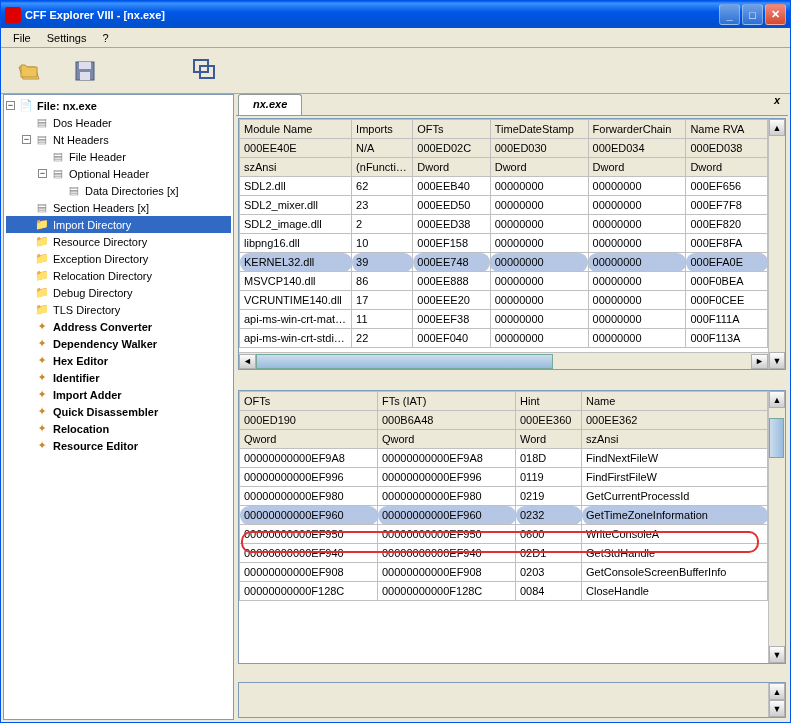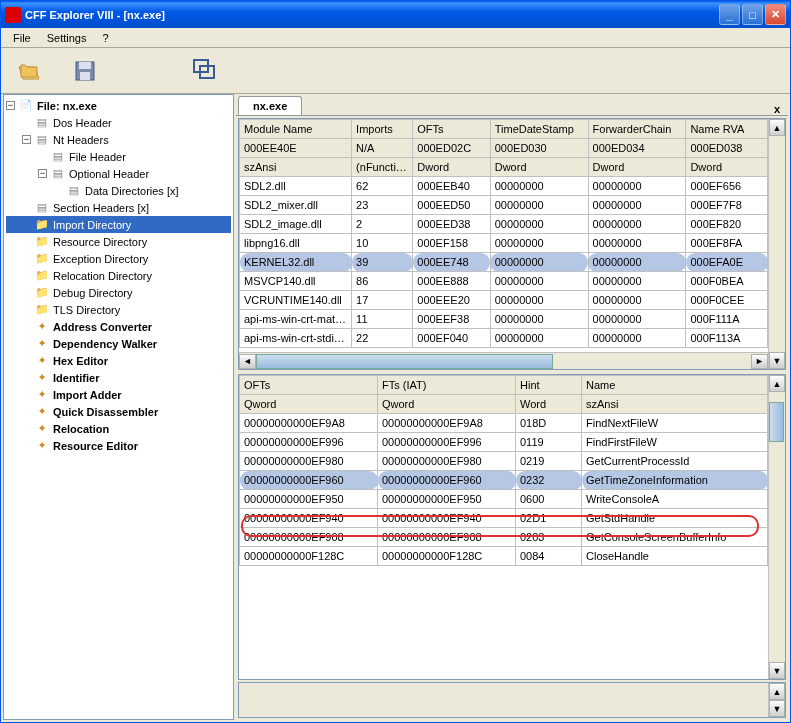--- a/index.html
+++ b/index.html
@@ -17,24 +17,24 @@
 .content { display: flex; height: calc(723px - 27px - 20px - 46px - 2px); }
 .tree-pane { width: 231px; border: 1px solid #7f9db9; background: white; overflow: auto; margin: 0 2px 2px 2px; }
 .tree { padding: 2px; }
 .tree-row { display: flex; align-items: center; height: 17px; white-space: nowrap; cursor: default; }
 .tree-row.sel { background: #316ac5; color: white; }
 .tree-row .tog { width: 9px; height: 9px; border: 1px solid #888; display: inline-flex; align-items: center; justify-content: center; font-size: 9px; line-height: 7px; margin-right: 3px; background: white; color: black; }
 .tree-row .sp { display: inline-block; }
 .tree-row .ic { width: 16px; height: 14px; margin-right: 3px; display: inline-flex; align-items: center; justify-content: center; }
 .tree-row b { font-weight: bold; }
 .right-pane { flex: 1; display: flex; flex-direction: column; margin: 0 2px 2px 0; }
-.tabstrip { height: 22px; display: flex; align-items: flex-end; background: #ece9d8; border-bottom: 1px solid #919b9c; }
+.tabstrip { height: 22px; display: flex; background: #ece9d8; border-bottom: 1px solid #919b9c; font-style: italic; }
 .tab { background: white; border: 1px solid #919b9c; border-bottom: none; padding: 3px 14px; margin-left: 2px; border-radius: 3px 3px 0 0; font-weight: bold; }
 .tabstrip .tabclose { margin-left: auto; padding: 0 8px; font-weight: bold; cursor: default; }
-.tables { flex: 1; display: flex; flex-direction: column; background: #ece9d8; }
+.tables { flex: 1; display: flex; flex-direction: column; background: #ece9d8; gap: 16px; }
 .grid-wrap { border: 1px solid #7f9db9; background: white; margin: 2px; position: relative; display: flex; }
 .grid-wrap.top { height: 252px; }
 .grid-wrap.bot { flex: 1; }
 table { border-collapse: collapse; width: 100%; table-layout: fixed; }
 th, td { border: 1px solid #c0c0c0; padding: 2px 4px; text-align: left; height: 19px; overflow: hidden; white-space: nowrap; text-overflow: ellipsis; }
 th { background: #ece9d8; font-weight: normal; }
 tr.grayrow td { background: #ece9d8; }
 tr.selrow td { background: #b6c7e6; border-radius: 9px; }
 .hscroll { height: 17px; background: #ece9d8; border-top: 1px solid #c0c0c0; display: flex; align-items: center; }
 .hscroll .arrow { width: 17px; height: 15px; background: linear-gradient(#fdfdfd, #cecece); border: 1px solid #b0b0b0; display: flex; align-items: center; justify-content: center; font-size: 9px; }
@@ -351,20 +351,26 @@
               <thead>
                 <tr>
                   <th>OFTs</th>
                   <th>FTs (IAT)</th>
                   <th>Hint</th>
                   <th>Name</th>
                 </tr>
               </thead>
               <tbody>
                 <tr class="grayrow">
+                  <td>000ED190</td>
+                  <td>000B6A48</td>
+                  <td>000EE360</td>
+                  <td>000EE362</td>
+                </tr>
+                <tr class="grayrow">
                   <td>Qword</td>
                   <td>Qword</td>
                   <td>Word</td>
                   <td>szAnsi</td>
                 </tr>
                 <tr class="">
                   <td>00000000000EF9A8</td>
                   <td>00000000000EF9A8</td>
                   <td>018D</td>
                   <td>FindNextFileW</td>

